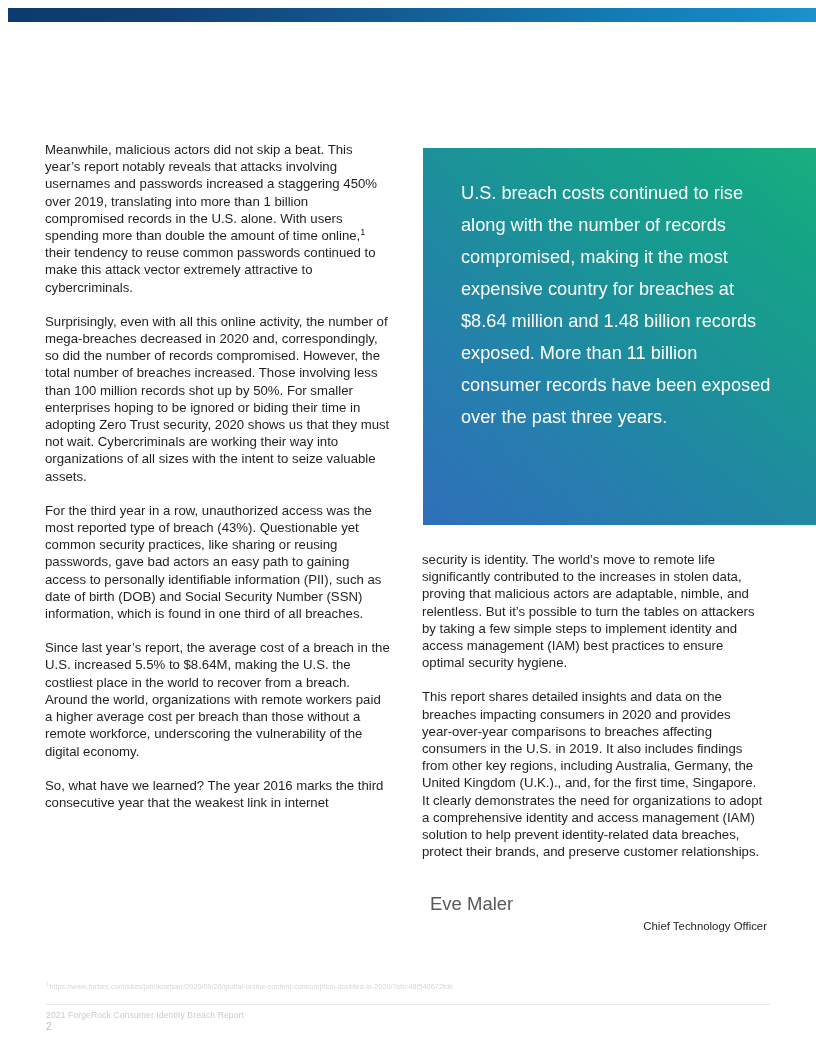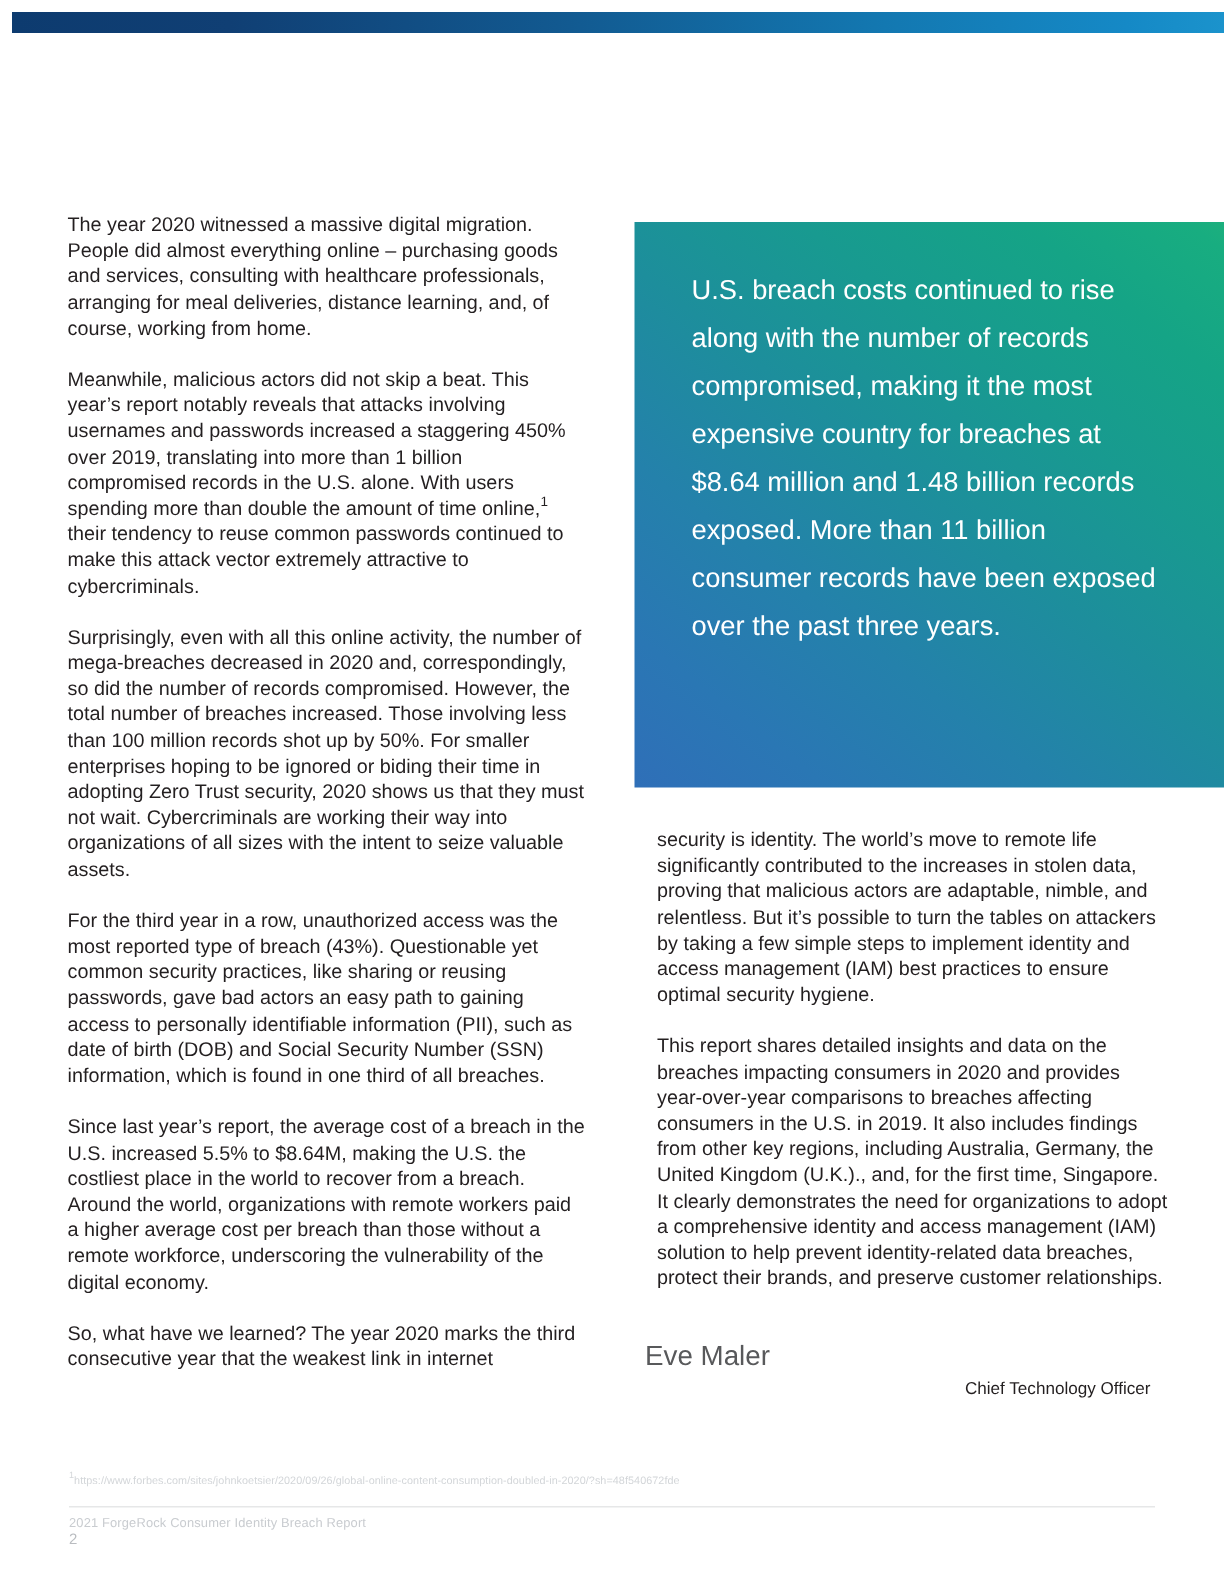--- a/index.html
+++ b/index.html
@@ -45,21 +45,21 @@
 
   
   .col-left {
     position: absolute;
     left: 45px;
     top: 141px;
     width: 345px;
   }
   .col-right {
     position: absolute;
-    left: 438px;
+    left: 422px;
     top: 551px;
     width: 341px;
   }
 
   p.body-text {
     margin: 0 0 17px 0;
     font-size: 13.2px;
     line-height: 17.2px;
     color: #231f20;
     font-family: "Liberation Sans", sans-serif;
@@ -166,26 +166,25 @@
 </style>
 </head>
 <body>
 
 <div class="page">
 
   <div class="top-bar"></div>
 
 
   <div class="col-left">
-    <p class="body-text">The year 2020 witnessed a massive digital migration. People did almost everything online – purchasing goods and services, consulting with healthcare professionals, arranging for meal deliveries, distance learning, and, of course, working from home.</p>
     <p class="body-text"><span>Meanwhile, malicious actors did not skip a beat. This year’s report notably reveals that attacks involving usernames and passwords increased a staggering 450% over 2019, translating into more than 1 billion compromised records in the U.S. alone. With users spending more than double the amount of time online,</span><sup class="fn">1</sup><span> their tendency to reuse common passwords continued to make this attack vector extremely attractive to cybercriminals.</span></p>
     <p class="body-text">Surprisingly, even with all this online activity, the number of mega-breaches decreased in 2020 and, correspondingly, so did the number of records compromised. However, the total number of breaches increased. Those involving less than 100 million records shot up by 50%. For smaller enterprises hoping to be ignored or biding their time in adopting Zero Trust security, 2020 shows us that they must not wait. Cybercriminals are working their way into organizations of all sizes with the intent to seize valuable assets.</p>
     <p class="body-text">For the third year in a row, unauthorized access was the most reported type of breach (43%). Questionable yet common security practices, like sharing or reusing passwords, gave bad actors an easy path to gaining access to personally identifiable information (PII), such as date of birth (DOB) and Social Security Number (SSN) information, which is found in one third of all breaches.</p>
     <p class="body-text">Since last year’s report, the average cost of a breach in the U.S. increased 5.5% to $8.64M, making the U.S. the costliest place in the world to recover from a breach. Around the world, organizations with remote workers paid a higher average cost per breach than those without a remote workforce, underscoring the vulnerability of the digital economy.</p>
-    <p class="body-text">So, what have we learned? The year 2020 marks the third consecutive year that the weakest link in internet</p>
+    <p class="body-text">So, what have we learned? The year 2016 marks the third consecutive year that the weakest link in internet</p>
   </div>
 
   <div class="callout">
     <div class="callout-text">U.S. breach costs continued to rise along with the number of records compromised, making it the most expensive country for breaches at $8.64 million and 1.48 billion records exposed. More than 11 billion consumer records have been exposed over the past three years.</div>
   </div>
 
   <div class="col-right">
     <p class="body-text">security is identity. The world’s move to remote life significantly contributed to the increases in stolen data, proving that malicious actors are adaptable, nimble, and relentless. But it’s possible to turn the tables on attackers by taking a few simple steps to implement identity and access management (IAM) best practices to ensure optimal security hygiene.</p>
     <p class="body-text">This report shares detailed insights and data on the breaches impacting consumers in 2020 and provides year-over-year comparisons to breaches affecting consumers in the U.S. in 2019. It also includes findings from other key regions, including Australia, Germany, the United Kingdom (U.K.)., and, for the first time, Singapore. It clearly demonstrates the need for organizations to adopt a comprehensive identity and access management (IAM) solution to help prevent identity-related data breaches, protect their brands, and preserve customer relationships.</p>
   </div>

